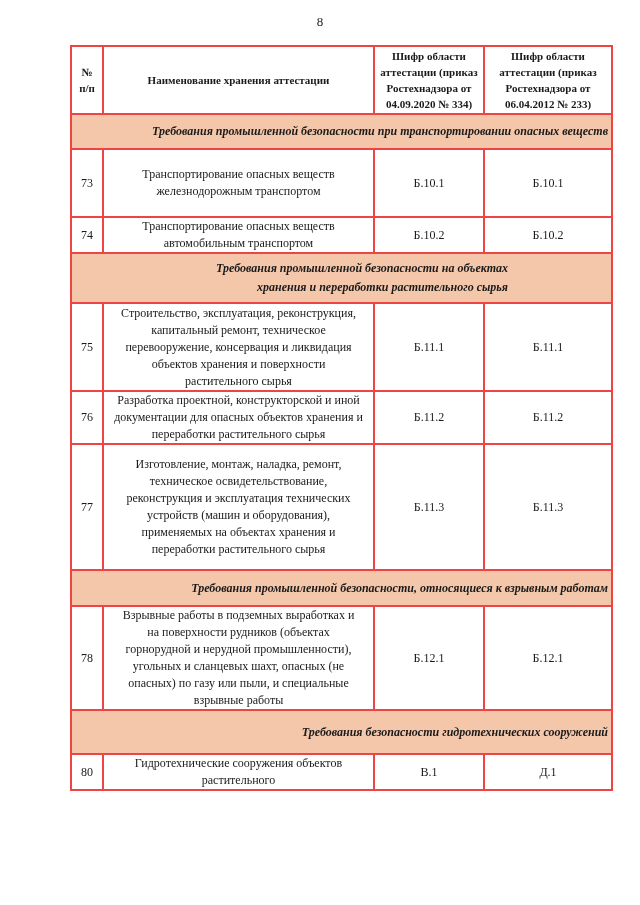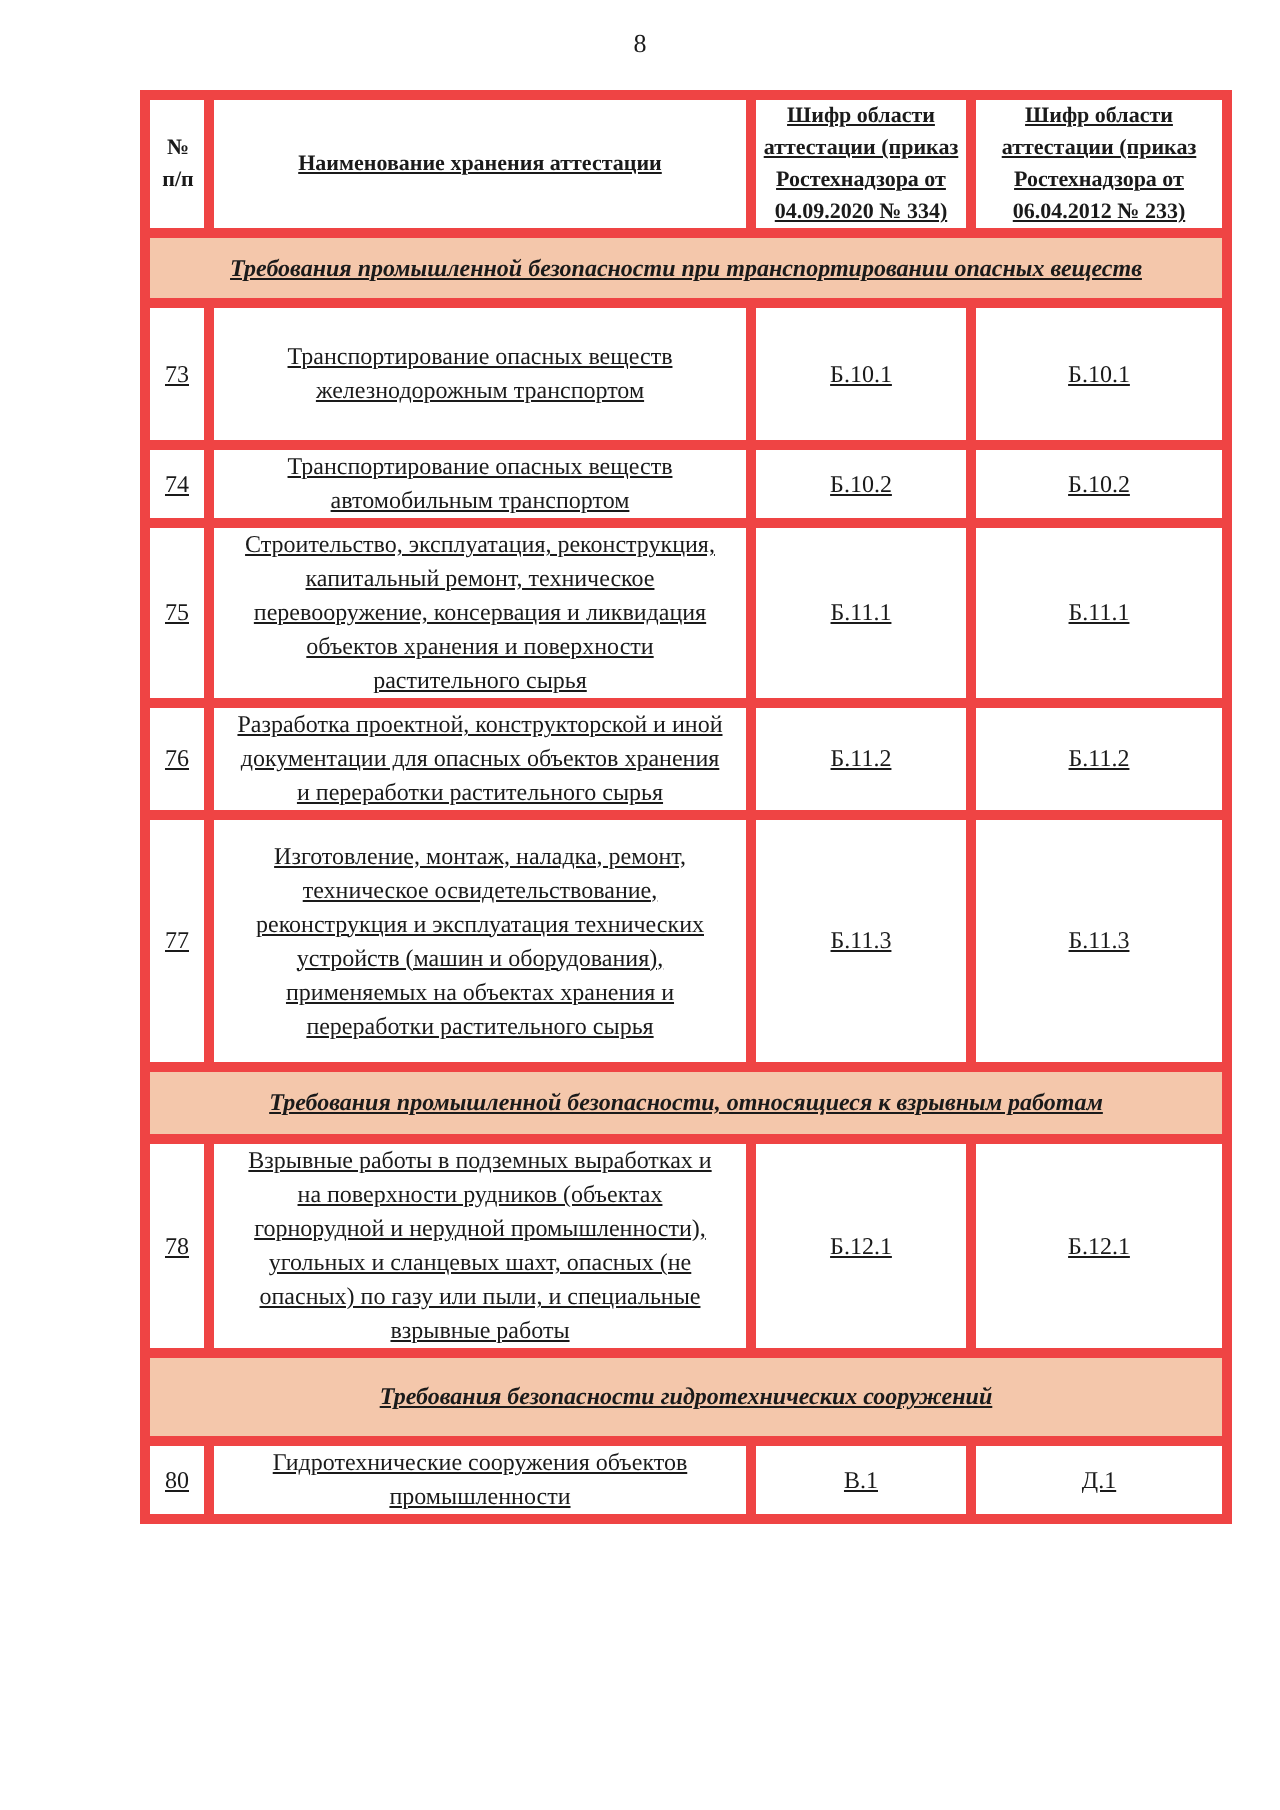--- a/index.html
+++ b/index.html
@@ -2,25 +2,25 @@
 <html><head>
 <meta charset="utf-8">
 <style>
   html, body { margin: 0; padding: 0; background: #ffffff; }
   body { width: 640px; height: 905px; position: relative; overflow: hidden;
          font-family: "Liberation Serif", serif; color: #1a1a1a; }
   .page-number { position: absolute; top: 14px; left: 0; width: 640px; text-align: center;
                  font-size: 13px; }
   table.main { position: absolute; left: 70px; top: 45px; width: 541px;
                border-collapse: collapse; table-layout: fixed; }
-  table.main td, table.main th { border: 5px solid #ef4444; padding: 0 3px; text-align: center;
-               vertical-align: middle; font-size: 12px; line-height: 17px; font-weight: normal; text-decoration: underline; }
+  table.main td, table.main th { border: 2px solid #ef4444; padding: 0 3px; text-align: center;
+               vertical-align: middle; font-size: 12px; line-height: 17px; font-weight: normal; }
   table.main th { font-weight: bold; font-size: 11px; line-height: 16px; }
   col.c-num { width: 32px; } col.c-name { width: 271px; } col.c-a { width: 110px; } col.c-b { width: 128px; }
-  tr.section td { background: #f4c7ab; font-weight: bold; font-style: italic; font-size: 12px; line-height: 19px; }
+  tr.section td { background: #f4c7ab; font-weight: bold; font-style: italic; font-size: 12px; line-height: 19px; text-align: right; }
   .num { font-size: 12px; }
 </style>
 </head>
 <body>
 
 <div class="page-number">8</div>
 
 <table class="main">
   <colgroup>
       <col class="c-num">
@@ -49,20 +49,25 @@
       <td>Б.10.1</td>
     </tr>
     <tr style="height:36px">
       <td class="num">74</td>
       <td>
           <div style="padding:0 22px">Транспортирование опасных веществ автомобильным транспортом</div>
         </td>
       <td>Б.10.2</td>
       <td>Б.10.2</td>
     </tr>
+    <tr class="section" style="height:50px">
+      <td colspan="4">
+          <div style="padding:0 100px">Требования промышленной безопасности на объектах хранения и переработки растительного сырья</div>
+        </td>
+    </tr>
     <tr style="height:88px">
       <td class="num">75</td>
       <td>
           <div style="padding:0 10px">Строительство, эксплуатация, реконструкция, капитальный ремонт, техническое перевооружение, консервация и ликвидация объектов хранения и поверхности растительного сырья</div>
         </td>
       <td>Б.11.1</td>
       <td>Б.11.1</td>
     </tr>
     <tr style="height:50px">
       <td class="num">76</td>
@@ -90,19 +95,19 @@
         </td>
       <td>Б.12.1</td>
       <td>Б.12.1</td>
     </tr>
     <tr class="section" style="height:44px">
       <td colspan="4">Требования безопасности гидротехнических сооружений</td>
     </tr>
     <tr style="height:32px">
       <td class="num">80</td>
       <td>
-          <div style="padding:0 24px">Гидротехнические сооружения объектов промышленности</div>
+          <div style="padding:0 24px">Гидротехнические сооружения объектов растительного</div>
         </td>
       <td>В.1</td>
       <td>Д.1</td>
     </tr>
   </tbody>
 </table>
 
 </body></html>

